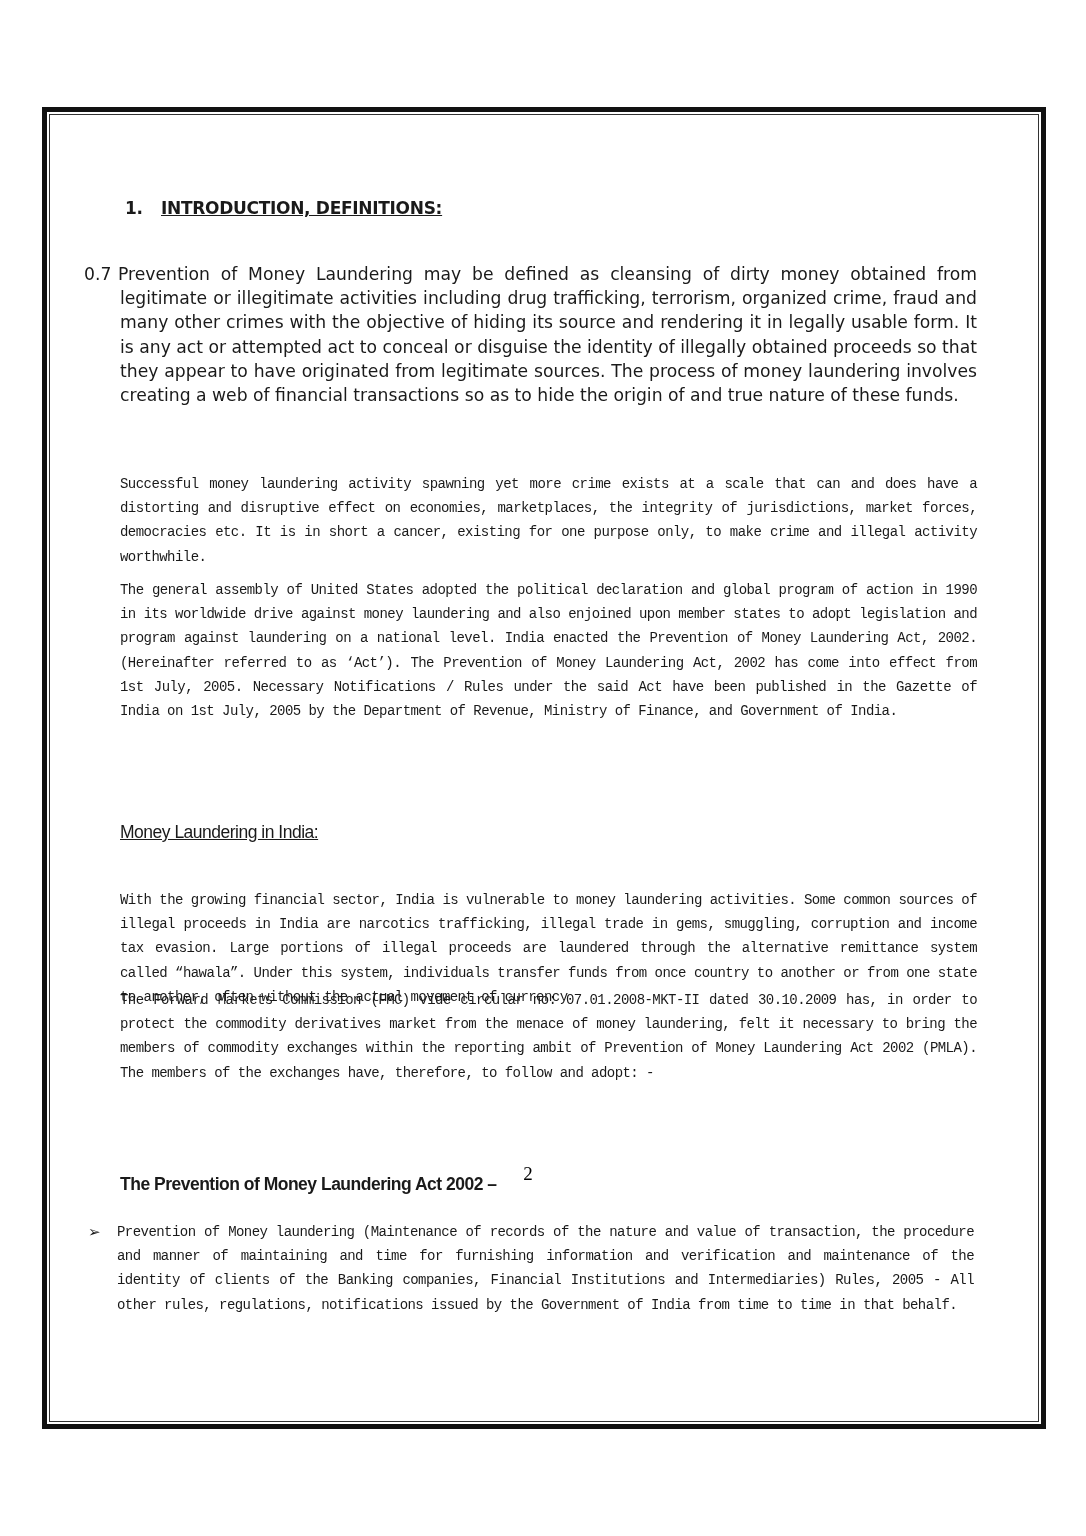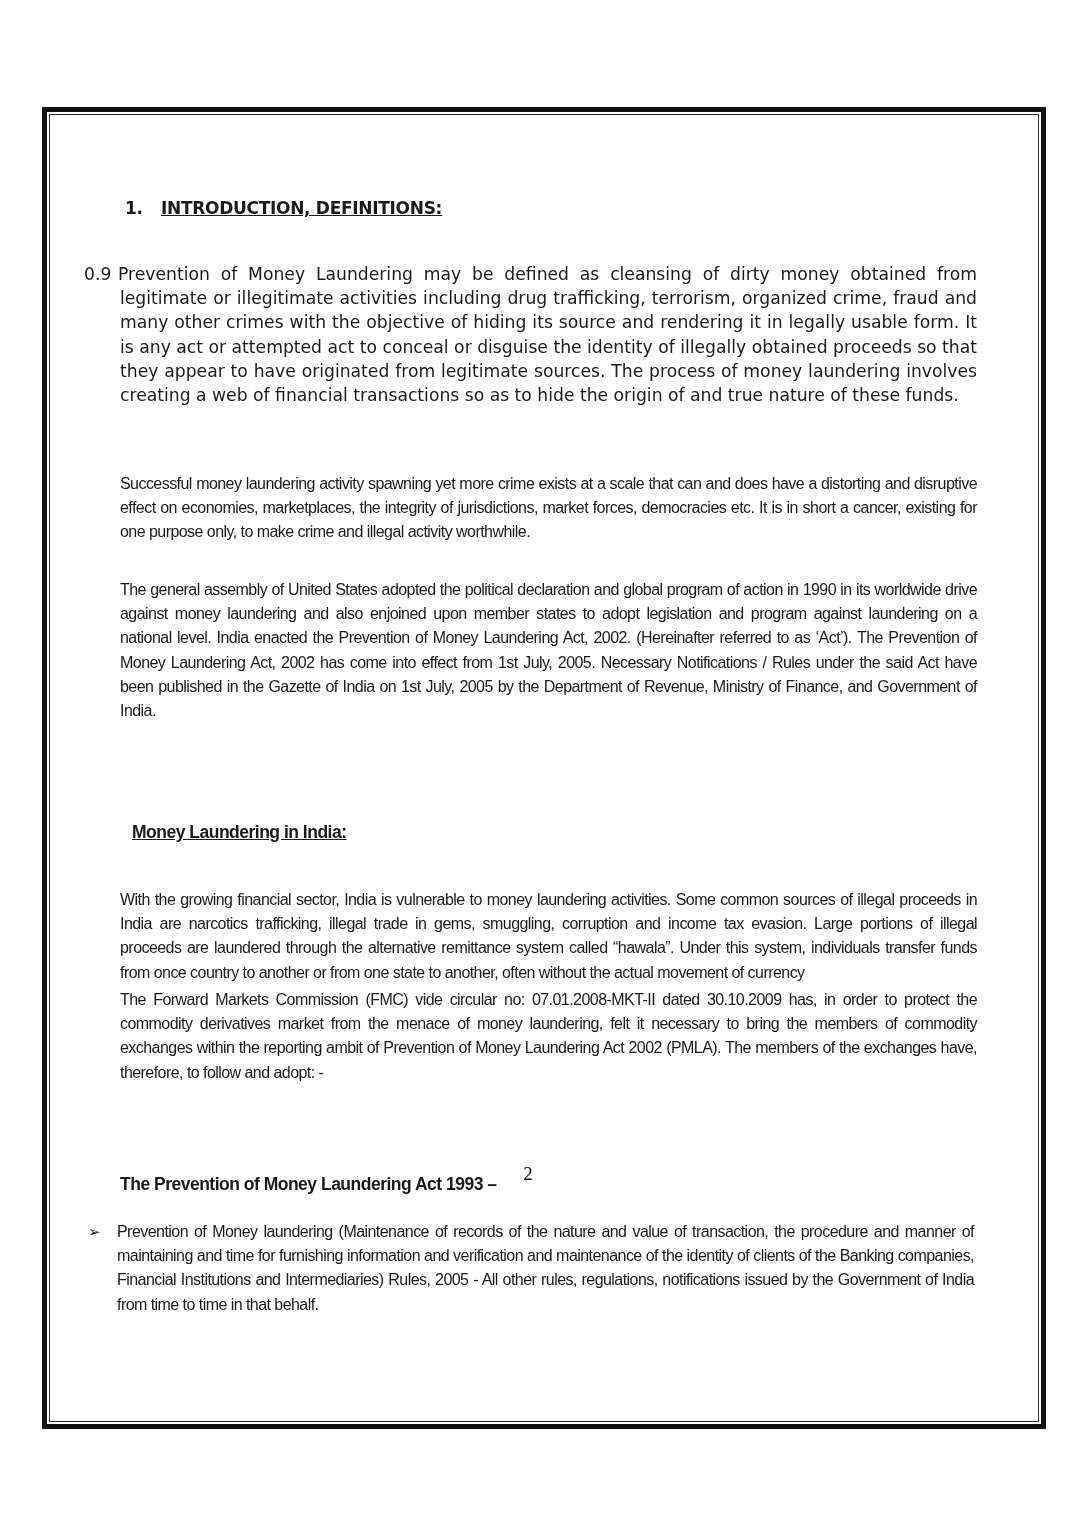--- a/index.html
+++ b/index.html
@@ -15,25 +15,25 @@
   .content {
     position: absolute; left: 84px; top: 196px; width: 893px;
     font-family: "DejaVu Sans", sans-serif; color: #1a1a1a;
     font-size: 17.2px; line-height: 24.2px;
   }
   .h1 { font-weight: bold; font-size: 17px; position: absolute; top: 0; left: 0; white-space: nowrap; letter-spacing: -0.3px; margin-left: 41px; }
   .h1 .num { display: inline-block; width: 36px; }
   .h1 .title { text-decoration: underline; }
   .para { position: absolute; text-align: justify; text-align-last: left; }
   .p11 { top: 66px; left: 0; width: 893px; }
-  .condensed { font-family: Liberation Sans, sans-serif; font-size: 16px; letter-spacing: -0.55px; transform-origin: left top; }
+  .condensed { font-family: Liberation Mono, monospace; font-size: 14px; letter-spacing: -0.55px; transform-origin: left top; }
   .sec { left: 36px; width: 857px; }
   .p2 { top: 276px; }
   .p3 { top: 382px; }
-  .h2 { position: absolute; left: 36px; top: 624px; font-family: "Liberation Sans", sans-serif; font-weight: bold; font-size: 17.5px; text-decoration: underline; letter-spacing: -0.5px; margin-left: 12px; }
+  .h2 { position: absolute; left: 36px; top: 624px; font-family: "Liberation Sans", sans-serif; font-weight: normal; font-size: 17.5px; text-decoration: underline; letter-spacing: -0.5px; }
   .p4 { top: 692px; }
   .p5 { top: 792px; }
   .h3 { position: absolute; left: 36px; top: 976px; font-family: "Liberation Sans", sans-serif; font-weight: bold; font-size: 17.5px; letter-spacing: -0.5px; }
   .bullet { position: absolute; left: 0; top: 1024px; width: 893px; }
   .bullet .arrow { position: absolute; left: 4px; top: 0; font-size: 15px; }
   .bullet .btext { position: absolute; left: 33px; width: 857px; text-align: justify; text-align-last: left; }
   .page-num { position: absolute; left: 0; width: 1086px; top: 1163px; text-align: center; }
   .page-num span { font-family: "Liberation Serif", serif; font-size: 19px; position: relative; left: -15px; }
 </style>
 </head>
@@ -44,36 +44,36 @@
 </div>
 
 <div class="content">
 
   <div class="h1">
     <span class="num">1.</span><span class="title">INTRODUCTION, DEFINITIONS:</span>
   </div>
 
   <div class="para p11">
     <div style="position:relative;">
-      <span style="position:absolute;left:0;top:0;">0.9</span>
+      <span style="position:absolute;left:0;top:0;">0.7</span>
       <div style="padding-left:36px; text-align:justify; text-align-last:left; text-indent:-2px;">Prevention of Money Laundering may be defined as cleansing of dirty money obtained from legitimate or illegitimate activities including drug trafficking, terrorism, organized crime, fraud and many other crimes with the objective of hiding its source and rendering it in legally usable form. It is any act or attempted act to conceal or disguise the identity of illegally obtained proceeds so that they appear to have originated from legitimate sources. The process of money laundering involves creating a web of financial transactions so as to hide the origin of and true nature of these funds.</div>
     </div>
   </div>
 
   <div class="para sec p2 condensed">Successful money laundering activity spawning yet more crime exists at a scale that can and does have a distorting and disruptive effect on economies, marketplaces, the integrity of jurisdictions, market forces, democracies etc. It is in short a cancer, existing for one purpose only, to make crime and illegal activity worthwhile.</div>
 
   <div class="para sec p3 condensed">The general assembly of United States adopted the political declaration and global program of action in 1990 in its worldwide drive against money laundering and also enjoined upon member states to adopt legislation and program against laundering on a national level. India enacted the Prevention of Money Laundering Act, 2002. (Hereinafter referred to as ‘Act’). The Prevention of Money Laundering Act, 2002 has come into effect from 1st July, 2005. Necessary Notifications / Rules under the said Act have been published in the Gazette of India on 1st July, 2005 by the Department of Revenue, Ministry of Finance, and Government of India.</div>
 
   <div class="h2">Money Laundering in India:</div>
 
   <div class="para sec p4 condensed">With the growing financial sector, India is vulnerable to money laundering activities. Some common sources of illegal proceeds in India are narcotics trafficking, illegal trade in gems, smuggling, corruption and income tax evasion. Large portions of illegal proceeds are laundered through the alternative remittance system called “hawala”. Under this system, individuals transfer funds from once country to another or from one state to another, often without the actual movement of currency</div>
 
   <div class="para sec p5 condensed">The Forward Markets Commission (FMC) vide circular no: 07.01.2008-MKT-II dated 30.10.2009 has, in order to protect the commodity derivatives market from the menace of money laundering, felt it necessary to bring the members of commodity exchanges within  the reporting ambit of Prevention of Money Laundering Act 2002 (PMLA). The members of the exchanges have, therefore, to follow and adopt: -</div>
 
-  <div class="h3">The Prevention of Money Laundering Act 1993 –</div>
+  <div class="h3">The Prevention of Money Laundering Act 2002 –</div>
 
   <div class="bullet">
     <span class="arrow">➢</span>
     <div class="btext condensed">Prevention of Money laundering (Maintenance of records of the nature and value of transaction, the procedure and manner of maintaining and time for furnishing information and verification and maintenance of the identity of clients of the Banking companies, Financial Institutions and Intermediaries) Rules, 2005 - All other rules, regulations, notifications issued by the Government of India from time to time in that behalf.</div>
   </div>
 
 </div>
 
 <div class="page-num">
   <span>2</span>

